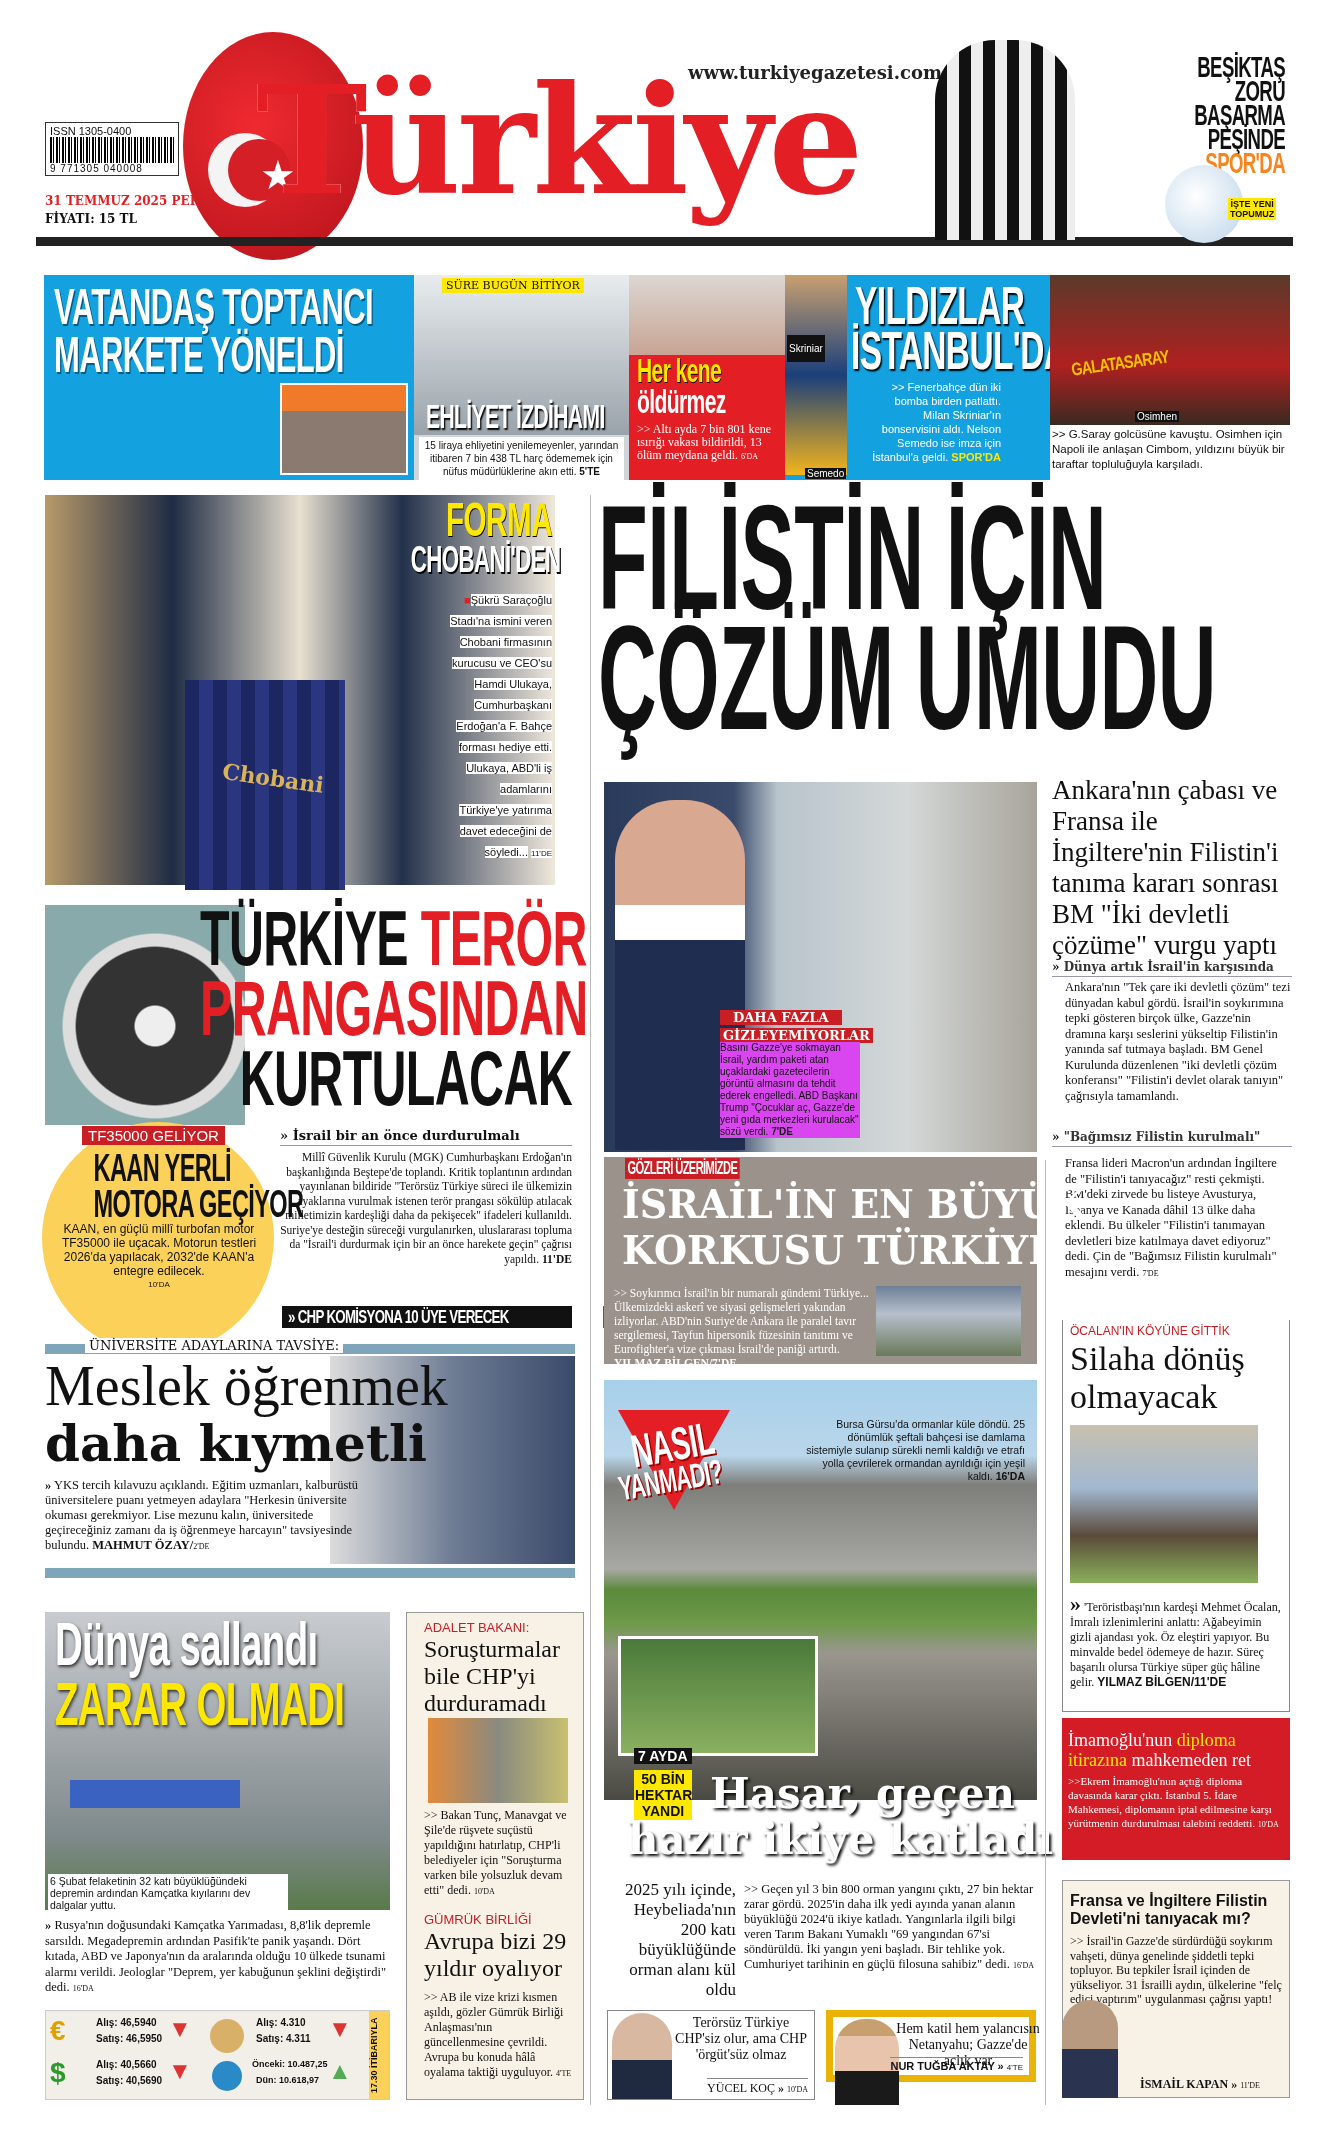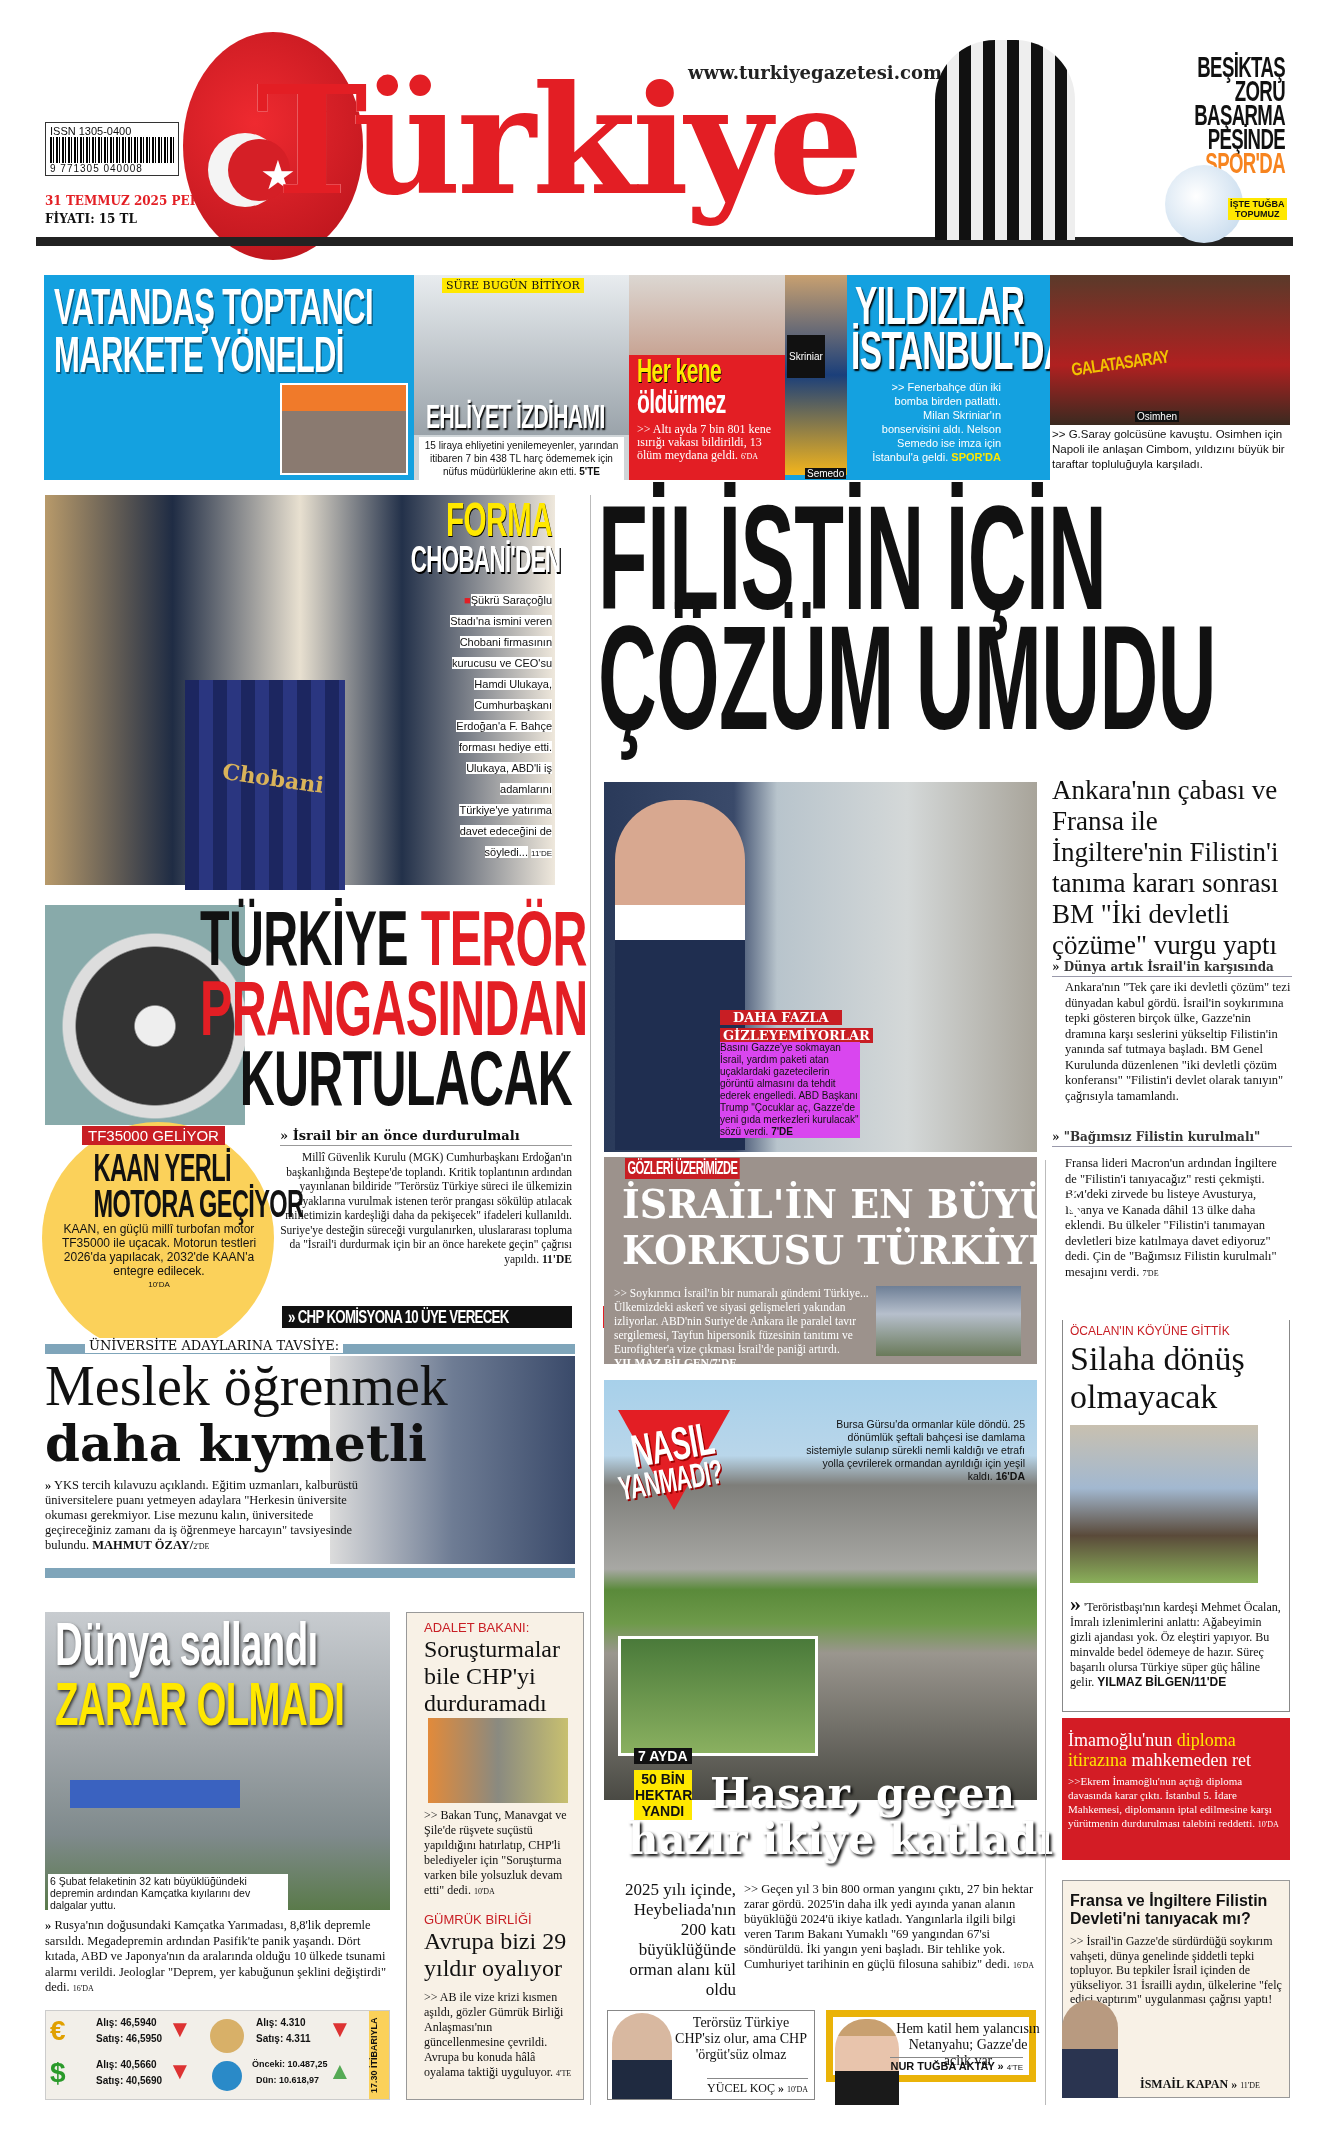--- a/index.html
+++ b/index.html
@@ -41,21 +41,21 @@
   <div class="impactR" style="font-size:30px;line-height:24px;width:195px;margin-left:-75px">
     <div>BEŞİKTAŞ</div>
     <div>ZORU</div>
     <div>BAŞARMA</div>
     <div>PEŞİNDE</div>
     <div style="color:#f7841f">SPOR'DA</div>
   </div>
 </div>
 <div class="abs" style="left:1165px;top:165px;width:78px;height:78px;border-radius:50%;background:radial-gradient(circle at 40% 40%,#fff,#bcd4ea)"></div>
 <div class="abs" style="left:1228px;top:198px;background:#ffe800;font-size:9px;font-weight:bold;padding:1px 2px;text-align:center;line-height:10px">
-  <div>İŞTE TUĞBA</div>
+  <div>İŞTE YENİ</div>
     <div>TOPUMUZ</div>
 </div>
 
 <div class="abs" style="left:44px;top:275px;width:370px;height:205px;background:#14a1e0">
   <div class="impact white" style="position:absolute;left:10px;top:8px;font-size:50px;line-height:48px;text-shadow:2px 2px 0 #0a5a80">VATANDAŞ TOPTANCI</div>
   <div class="impact white" style="position:absolute;left:10px;top:56px;font-size:50px;line-height:48px;text-shadow:2px 2px 0 #0a5a80">MARKETE YÖNELDİ</div>
   <div class="ph" style="position:absolute;left:236px;top:108px;width:128px;height:92px;border:2px solid #fff;background:linear-gradient(#f07a2a 0 30%,#8a7a70 30%)"></div>
 </div>
 <div class="abs" style="left:414px;top:275px;width:257px;height:205px;background:#cfd5d8">
   <div class="ph" style="position:absolute;left:0;top:0;width:215px;height:160px;background:linear-gradient(#e8ecef,#9aa3aa)"></div>
@@ -68,21 +68,21 @@
 <div class="abs" style="left:629px;top:275px;width:156px;height:205px;background:#e31e24">
   <div style="position:absolute;left:0;top:0;width:156px;height:80px;background:linear-gradient(#dcd7d2,#c8a494)"></div>
   <div class="impact yel" style="position:absolute;left:8px;top:76px;font-size:34px;text-shadow:1px 1px 0 #000">Her kene</div>
   <div class="impact white" style="position:absolute;left:8px;top:107px;font-size:34px">öldürmez</div>
   <div class="lserif white" style="position:absolute;left:8px;top:148px;width:142px;font-size:12px;line-height:13px">
     <span>&gt;&gt; Altı ayda 7 bin 801 kene ısırığı vakası bildirildi, 13 ölüm meydana geldi.</span> <span style="font-size:8px">6'DA</span>
   </div>
 </div>
 <div class="abs" style="left:785px;top:275px;width:265px;height:205px;background:#14a1e0">
   <div style="position:absolute;left:0;top:0;width:62px;height:200px;background:linear-gradient(#c8a070,#1b3f7a 50%,#f3b51c)"></div>
-  <div class="cond" style="position:absolute;left:2px;top:60px;background:#111;color:#fff;font-size:10px;padding:16px 2px">Skriniar</div>
+  <div class="cond" style="position:absolute;left:2px;top:60px;background:#111;color:#fff;font-size:10px;padding:8px 2px">Skriniar</div>
   <div class="cond" style="position:absolute;left:20px;top:193px;background:#111;color:#fff;font-size:10px;padding:0 2px">Semedo</div>
   <div class="impact white" style="position:absolute;left:70px;top:5px;font-size:54px;line-height:50px;text-shadow:2px 2px 2px #000">YILDIZLAR</div>
   <div class="impact white" style="position:absolute;left:66px;top:50px;font-size:54px;line-height:50px;text-shadow:2px 2px 2px #000">İSTANBUL'DA</div>
   <div class="cond white" style="position:absolute;left:86px;top:105px;width:130px;font-size:11px;line-height:14px;text-align:right">
     <span>&gt;&gt; Fenerbahçe dün iki bomba birden patlattı. Milan Skriniar'ın bonservisini aldı. Nelson Semedo ise imza için İstanbul'a geldi.</span> <b style="color:#ffe800">SPOR'DA</b>
   </div>
 </div>
 <div class="abs" style="left:1050px;top:275px;width:240px;height:205px;background:#fff">
   <div style="position:absolute;left:0;top:0;width:240px;height:150px;background:linear-gradient(180deg,#5a3a2a,#b02020 60%,#3a2a20)"></div>
   <div class="impact" style="position:absolute;left:20px;top:85px;color:#f2c200;font-size:18px;transform:rotate(-8deg) scaleX(.8)">GALATASARAY</div>

